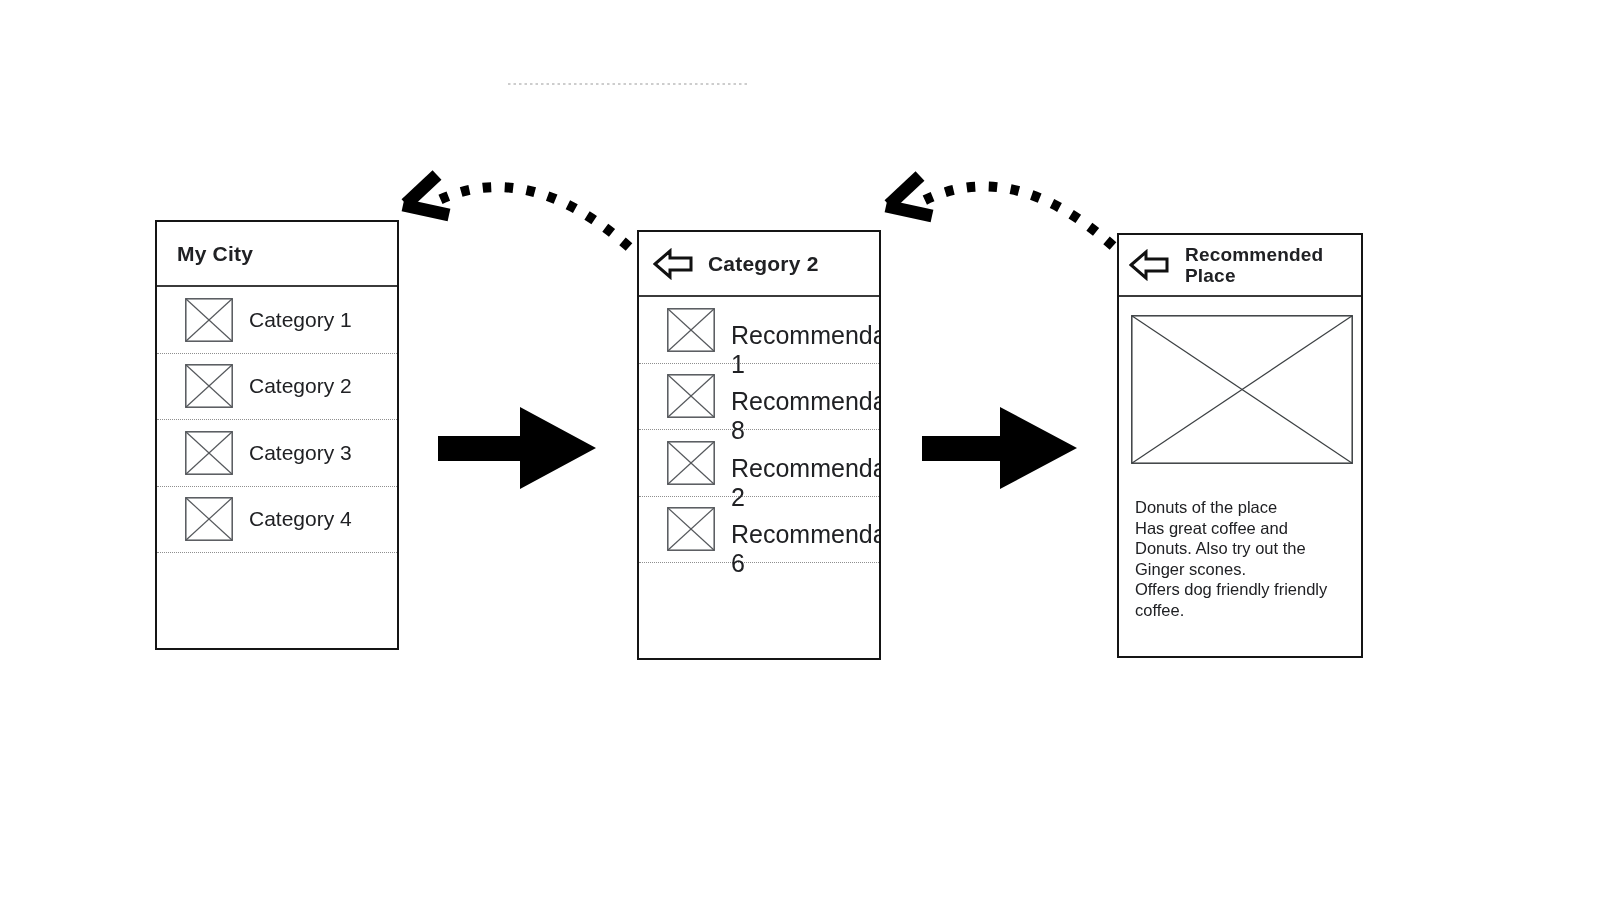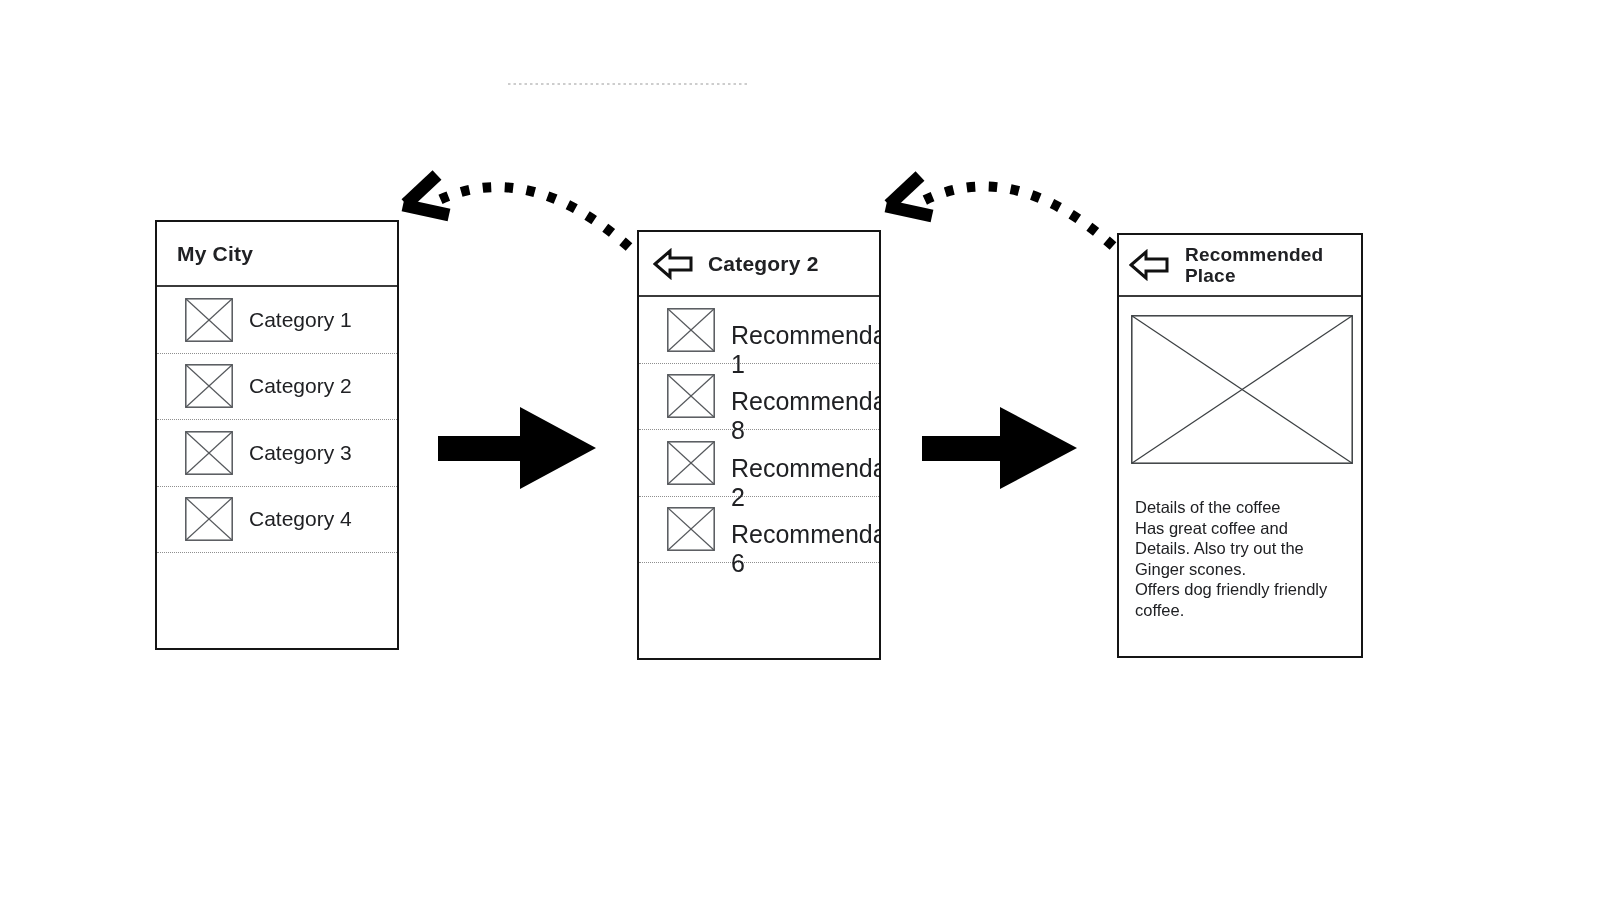--- a/index.html
+++ b/index.html
@@ -176,22 +176,22 @@
       <span class="phone-title">Recommended Place</span>
     </div>
     <div class="hero">
       <svg width="222" height="149" viewBox="0 0 222 149">
           <rect x="0.8" y="0.8" width="220.4" height="147.4" fill="none" stroke="#3c4043" stroke-width="1.5"></rect>
           <line x1="0.8" y1="0.8" x2="221.2" y2="148.2" stroke="#3c4043" stroke-width="1.2"></line>
           <line x1="0.8" y1="148.2" x2="221.2" y2="0.8" stroke="#3c4043" stroke-width="1.2"></line>
         </svg>
     </div>
     <div class="details">
-      <div>Details of the coffee</div>
+      <div>Donuts of the place</div>
       <div>Has great coffee and</div>
-      <div>Details. Also try out the</div>
+      <div>Donuts. Also try out the</div>
       <div>Ginger scones.</div>
       <div>Offers dog friendly friendly</div>
       <div>coffee.</div>
     </div>
   </div>
 
 </div>
 
 </body></html>

